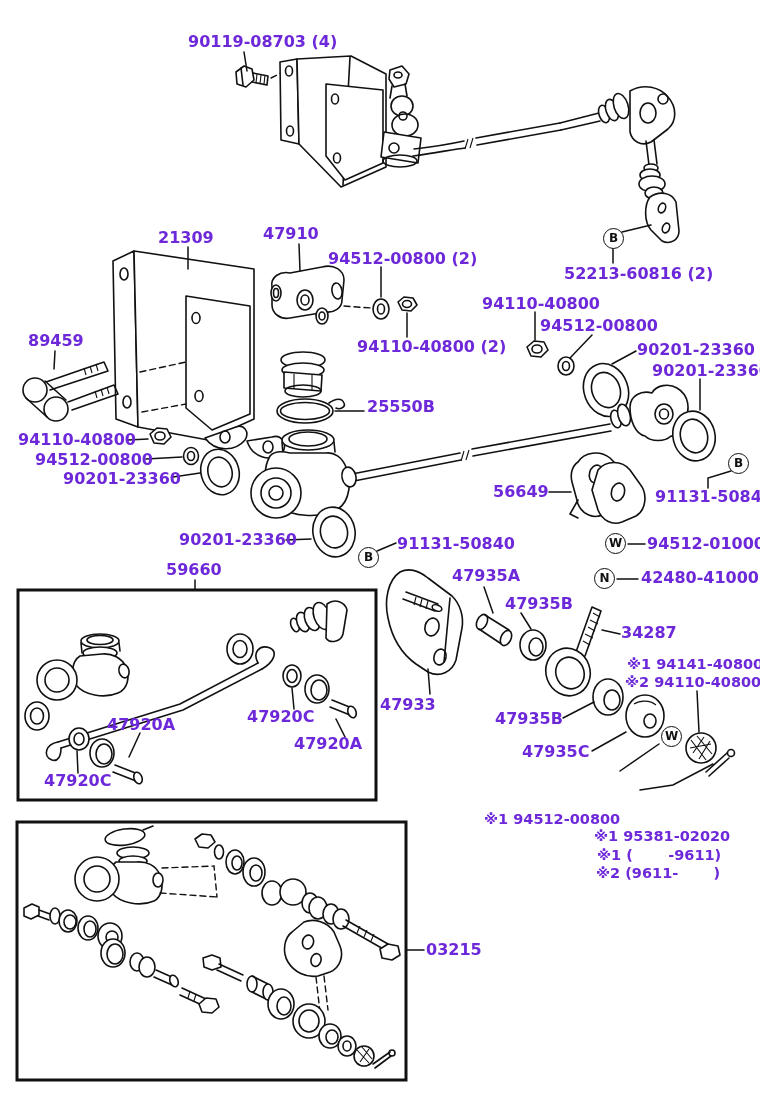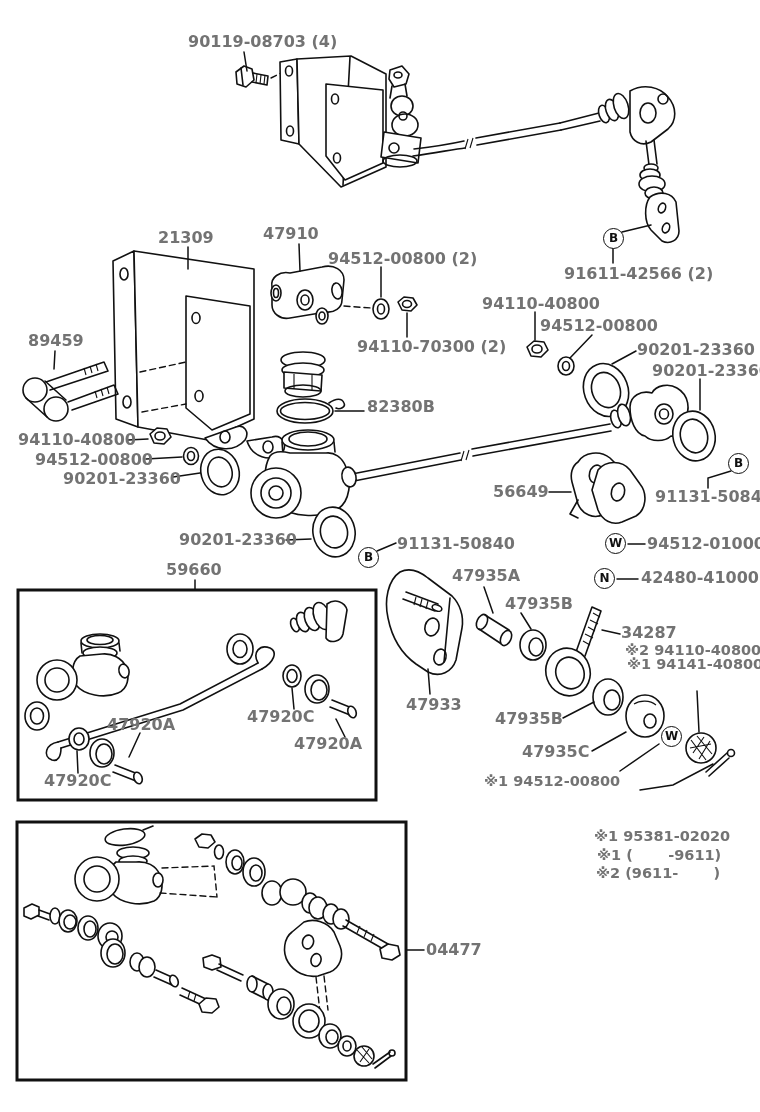--- a/index.html
+++ b/index.html
@@ -1,18 +1,18 @@
 <!DOCTYPE html>
 <html><head>
 <meta charset="utf-8">
 <style>
   html,body{margin:0;padding:0;background:#fff;}
   .stage{position:relative;width:760px;height:1112px;background:#fff;overflow:hidden;
          font-family:"DejaVu Sans",sans-serif;}
-  .lbl{position:absolute;font:bold 16px/1.15 "DejaVu Sans",sans-serif;color:#737373;
+  .lbl{position:absolute;font:bold 16px/1.15 "DejaVu Sans",sans-serif;color:#6d28d9;
        white-space:pre;letter-spacing:0;}
   .note{font-size:14.5px;}
   .sym{position:absolute;width:19px;height:19px;border:1.7px solid #111;border-radius:50%;
        font:bold 12px/19px "DejaVu Sans",sans-serif;text-align:center;color:#111;background:#fff;
        box-sizing:content-box;}
   svg.art{position:absolute;left:0;top:0;}
   svg.art *{vector-effect:none;}
   .s  {fill:none;stroke:#111;stroke-width:1.6;stroke-linecap:round;stroke-linejoin:round;}
   .fw {fill:#fff;stroke:#111;stroke-width:1.6;stroke-linecap:round;stroke-linejoin:round;}
   .ld {fill:none;stroke:#111;stroke-width:1.5;stroke-linecap:round;}
@@ -399,56 +399,56 @@
     <path class="ld" d="M640,790 L673,785 L713,764"></path>
     <path class="ld" d="M406,950 L424,950"></path>
     <path class="ld" d="M140,733 L129,757"></path>
     <path class="ld" d="M78,773 L77,751"></path>
     <path class="ld" d="M294,709 L292,688"></path>
     <path class="ld" d="M345,737 L336,719"></path>
   </g>
 </svg>
 
 <div class="lbl" style="left:188px;top:33px">90119-08703 (4)</div>
-<div class="lbl" style="left:564px;top:265px">91611-42566 (2)</div>
+<div class="lbl" style="left:564px;top:265px">52213-60816 (2)</div>
 <div class="lbl" style="left:158px;top:229px">21309</div>
 <div class="lbl" style="left:263px;top:225px">47910</div>
 <div class="lbl" style="left:328px;top:250px">94512-00800 (2)</div>
-<div class="lbl" style="left:357px;top:338px">94110-70300 (2)</div>
+<div class="lbl" style="left:357px;top:338px">94110-40800 (2)</div>
 <div class="lbl" style="left:482px;top:295px">94110-40800</div>
 <div class="lbl" style="left:540px;top:317px">94512-00800</div>
 <div class="lbl" style="left:637px;top:341px">90201-23360</div>
 <div class="lbl" style="left:652px;top:362px">90201-23360</div>
 <div class="lbl" style="left:28px;top:332px">89459</div>
 <div class="lbl" style="left:18px;top:431px">94110-40800</div>
 <div class="lbl" style="left:35px;top:451px">94512-00800</div>
 <div class="lbl" style="left:63px;top:470px">90201-23360</div>
-<div class="lbl" style="left:367px;top:398px">82380B</div>
+<div class="lbl" style="left:367px;top:398px">25550B</div>
 <div class="lbl" style="left:179px;top:531px">90201-23360</div>
 <div class="lbl" style="left:397px;top:535px">91131-50840</div>
 <div class="lbl" style="left:493px;top:483px">56649</div>
 <div class="lbl" style="left:655px;top:488px">91131-50840</div>
 <div class="lbl" style="left:647px;top:535px">94512-01000</div>
 <div class="lbl" style="left:641px;top:569px">42480-41000</div>
 <div class="lbl" style="left:166px;top:561px">59660</div>
 <div class="lbl" style="left:452px;top:567px">47935A</div>
 <div class="lbl" style="left:505px;top:595px">47935B</div>
 <div class="lbl" style="left:621px;top:624px">34287</div>
 <div class="lbl note" style="left:627px;top:656px">※1 94141-40800</div>
-<div class="lbl note" style="left:625px;top:642px">※2 94110-40800</div>
-<div class="lbl" style="left:406px;top:696px">47933</div>
+<div class="lbl note" style="left:625px;top:674px">※2 94110-40800</div>
+<div class="lbl" style="left:380px;top:696px">47933</div>
 <div class="lbl" style="left:107px;top:716px">47920A</div>
 <div class="lbl" style="left:247px;top:708px">47920C</div>
 <div class="lbl" style="left:294px;top:735px">47920A</div>
 <div class="lbl" style="left:44px;top:772px">47920C</div>
 <div class="lbl" style="left:495px;top:710px">47935B</div>
 <div class="lbl" style="left:522px;top:743px">47935C</div>
-<div class="lbl note" style="left:484px;top:773px">※1 94512-00800</div>
+<div class="lbl note" style="left:484px;top:811px">※1 94512-00800</div>
 <div class="lbl note" style="left:594px;top:828px">※1 95381-02020</div>
-<div class="lbl" style="left:426px;top:941px">04477</div>
+<div class="lbl" style="left:426px;top:941px">03215</div>
 <div class="lbl note" style="left:597px;top:847px">※1 (&nbsp;&nbsp;&nbsp;&nbsp;&nbsp;&nbsp;&nbsp;-9611)</div>
 <div class="lbl note" style="left:596px;top:865px">※2 (9611-&nbsp;&nbsp;&nbsp;&nbsp;&nbsp;&nbsp;&nbsp;)</div>
 <div class="lbl" style="left:662px;top:1142px">470724-B</div>
 
 <div class="sym" style="left:603px;top:228px">B</div>
 <div class="sym" style="left:358px;top:547px">B</div>
 <div class="sym" style="left:728px;top:453px">B</div>
 <div class="sym" style="left:605px;top:533px">W</div>
 <div class="sym" style="left:594px;top:568px">N</div>
 <div class="sym" style="left:661px;top:726px">W</div>

